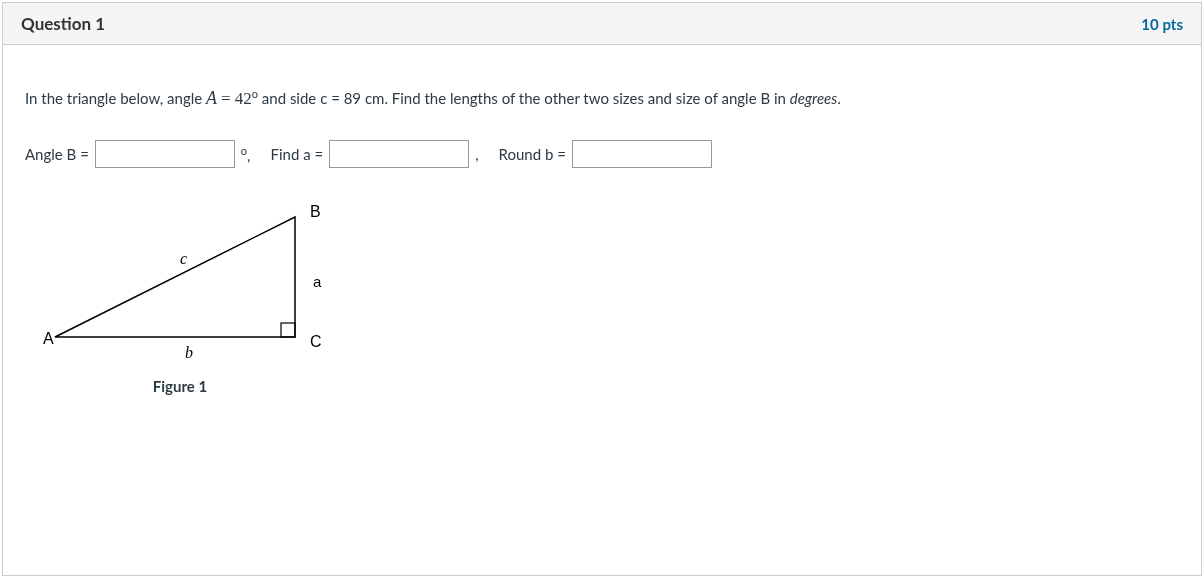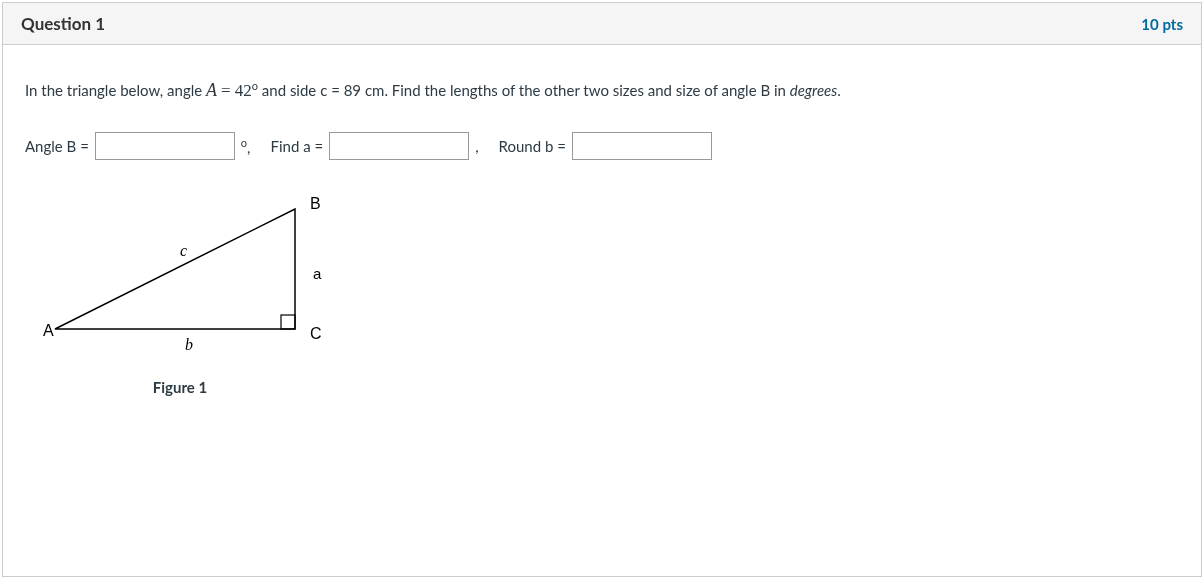--- a/index.html
+++ b/index.html
@@ -31,21 +31,21 @@
   }
   .question-points {
     font-weight: 700;
     font-size: 15px;
     color: #0369a1;
   }
   .question-body {
     padding: 22px 22px 180px 22px;
   }
   .prompt-line {
-    margin: 10px 0 14px 0;
+    margin: 18px 0 14px 0;
     line-height: 1.5;
   }
   .math-a {
     font-family: "Times New Roman", serif;
     font-style: italic;
     font-size: 18px;
   }
   .math-eq {
     font-family: "Times New Roman", serif;
     font-size: 17px;
@@ -76,21 +76,21 @@
   }
   .gap { display:inline-block; width: 12px; }
   .figure-area {
     margin-top: 20px;
     margin-left: 10px;
   }
   .figure-caption {
     font-weight: 700;
     text-align: center;
     width: 290px;
-    margin-top: 16px;
+    margin-top: 7px;
     font-size: 15px;
   }
 </style>
 </head>
 <body>
 
 <div class="question-card">
   <div class="question-header">
     <span class="question-title">Question 1</span>
     <span class="question-points">10 pts</span>

